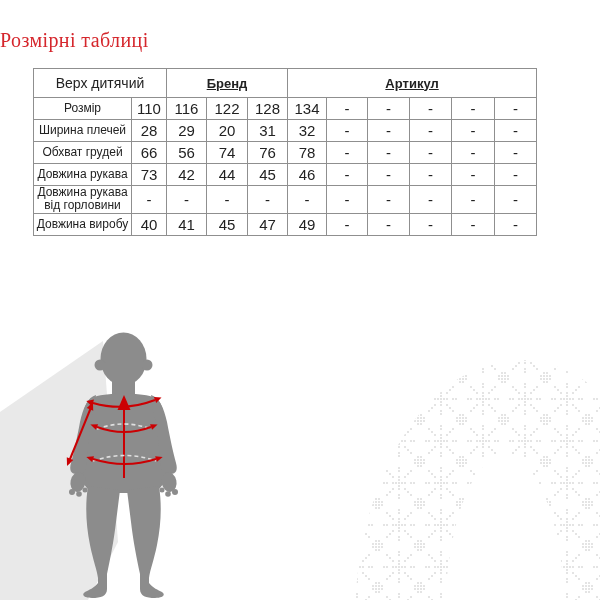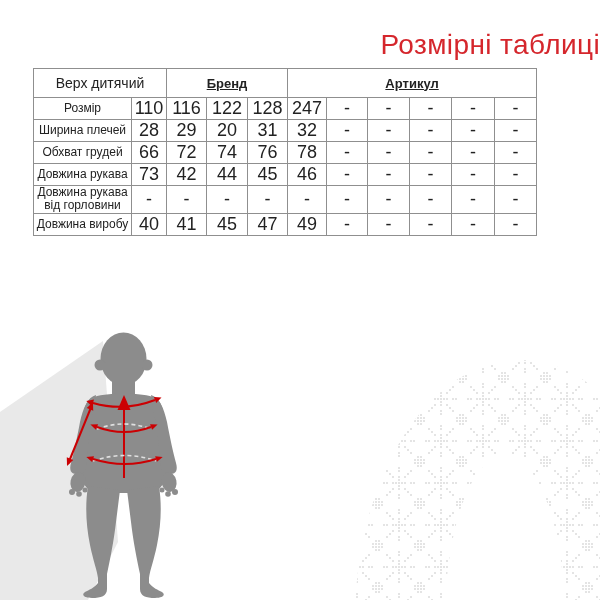--- a/index.html
+++ b/index.html
@@ -3,38 +3,39 @@
 <meta charset="utf-8">
 <style>
   html,body{margin:0;padding:0;}
   body{
     width:600px;height:600px;position:relative;overflow:hidden;
     background:#ffffff;
     font-family:"Liberation Sans",sans-serif;
   }
   h1.title{
     position:absolute;top:29px;left:0;width:100%;margin:0;
-    text-align:right;font-size:28px;font-weight:400;letter-spacing:.4px;
+    text-align:left;font-size:20px;font-weight:400;letter-spacing:.4px;
     color:#d5262c;
+    font-family:Liberation Serif, serif;
   }
   svg.illustration{position:absolute;left:0;top:0;width:600px;height:600px;}
   table.size-table{
     position:absolute;left:33px;top:68px;width:503px;
     border-collapse:collapse;table-layout:fixed;
     background:#fff;
     border-radius:32px;
   }
   table.size-table td{
     border:1px solid #8f8f8f;text-align:center;color:#222;
     padding:0;overflow:hidden;
   }
   td.c-type{color:#b1b1b1;font-size:14px;text-align:left;padding:0 0 0 7px;height:28px;}
   td.c-head{font-weight:bold;font-size:13px;text-align:left;padding:0 0 0 7px;color:#1c1c1c;text-decoration:underline;}
   td.lbl{text-align:left;font-size:12px;color:#333;padding:1px 2px 1px 7px;line-height:1.12;}
-  td.val{font-size:18px;color:#1d1d1d;height:21px;}
+  td.val{font-size:15px;color:#1d1d1d;height:21px;}
 </style>
 </head>
 <body>
 
 <div>
 
   <h1 class="title">Розмірні таблиці</h1>
 
   <svg class="illustration" viewBox="0 0 600 600">
     <defs>
@@ -135,21 +136,21 @@
         <td colspan="6" class="c-head">Артикул</td>
       </tr>
     </thead>
     <tbody>
         <tr>
           <td class="lbl">Розмір</td>
           <td class="val">110</td>
           <td class="val">116</td>
           <td class="val">122</td>
           <td class="val">128</td>
-          <td class="val">247</td>
+          <td class="val">134</td>
           <td class="val">-</td>
           <td class="val">-</td>
           <td class="val">-</td>
           <td class="val">-</td>
           <td class="val">-</td>
         </tr>
         <tr>
           <td class="lbl">Ширина плечей</td>
           <td class="val">28</td>
           <td class="val">29</td>
@@ -158,21 +159,21 @@
           <td class="val">32</td>
           <td class="val">-</td>
           <td class="val">-</td>
           <td class="val">-</td>
           <td class="val">-</td>
           <td class="val">-</td>
         </tr>
         <tr>
           <td class="lbl">Обхват грудей</td>
           <td class="val">66</td>
-          <td class="val">72</td>
+          <td class="val">56</td>
           <td class="val">74</td>
           <td class="val">76</td>
           <td class="val">78</td>
           <td class="val">-</td>
           <td class="val">-</td>
           <td class="val">-</td>
           <td class="val">-</td>
           <td class="val">-</td>
         </tr>
         <tr>

